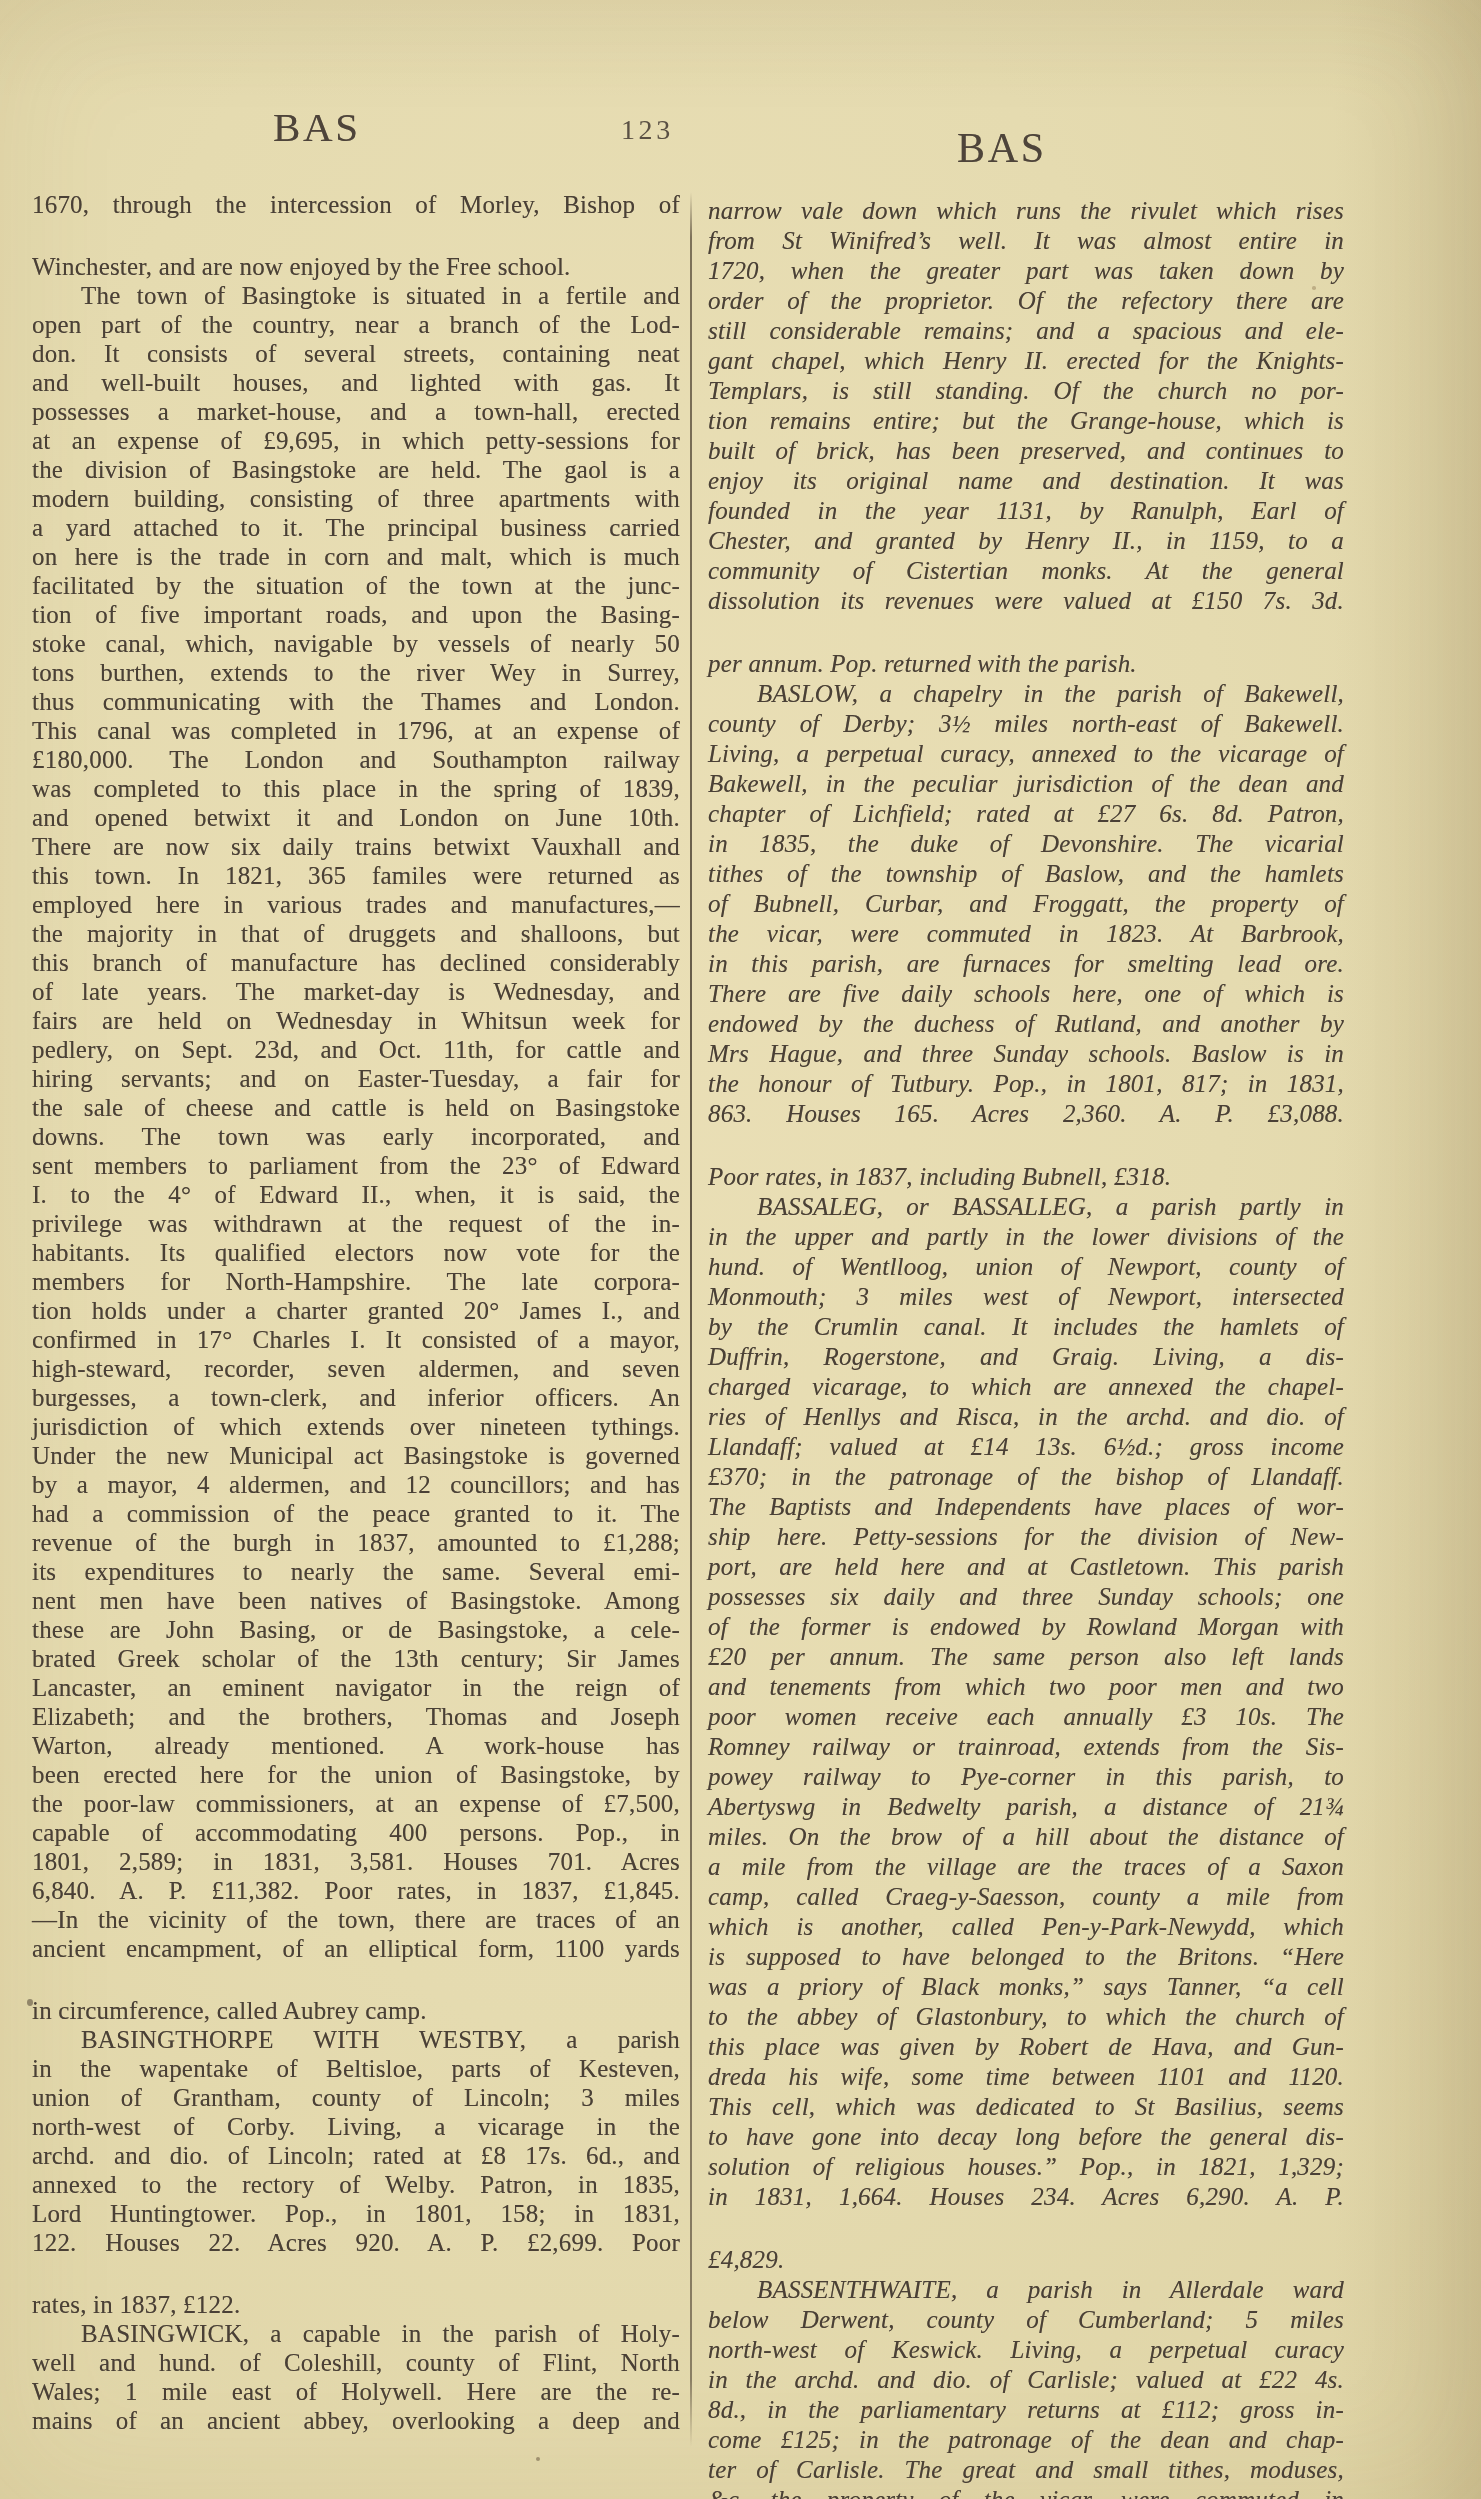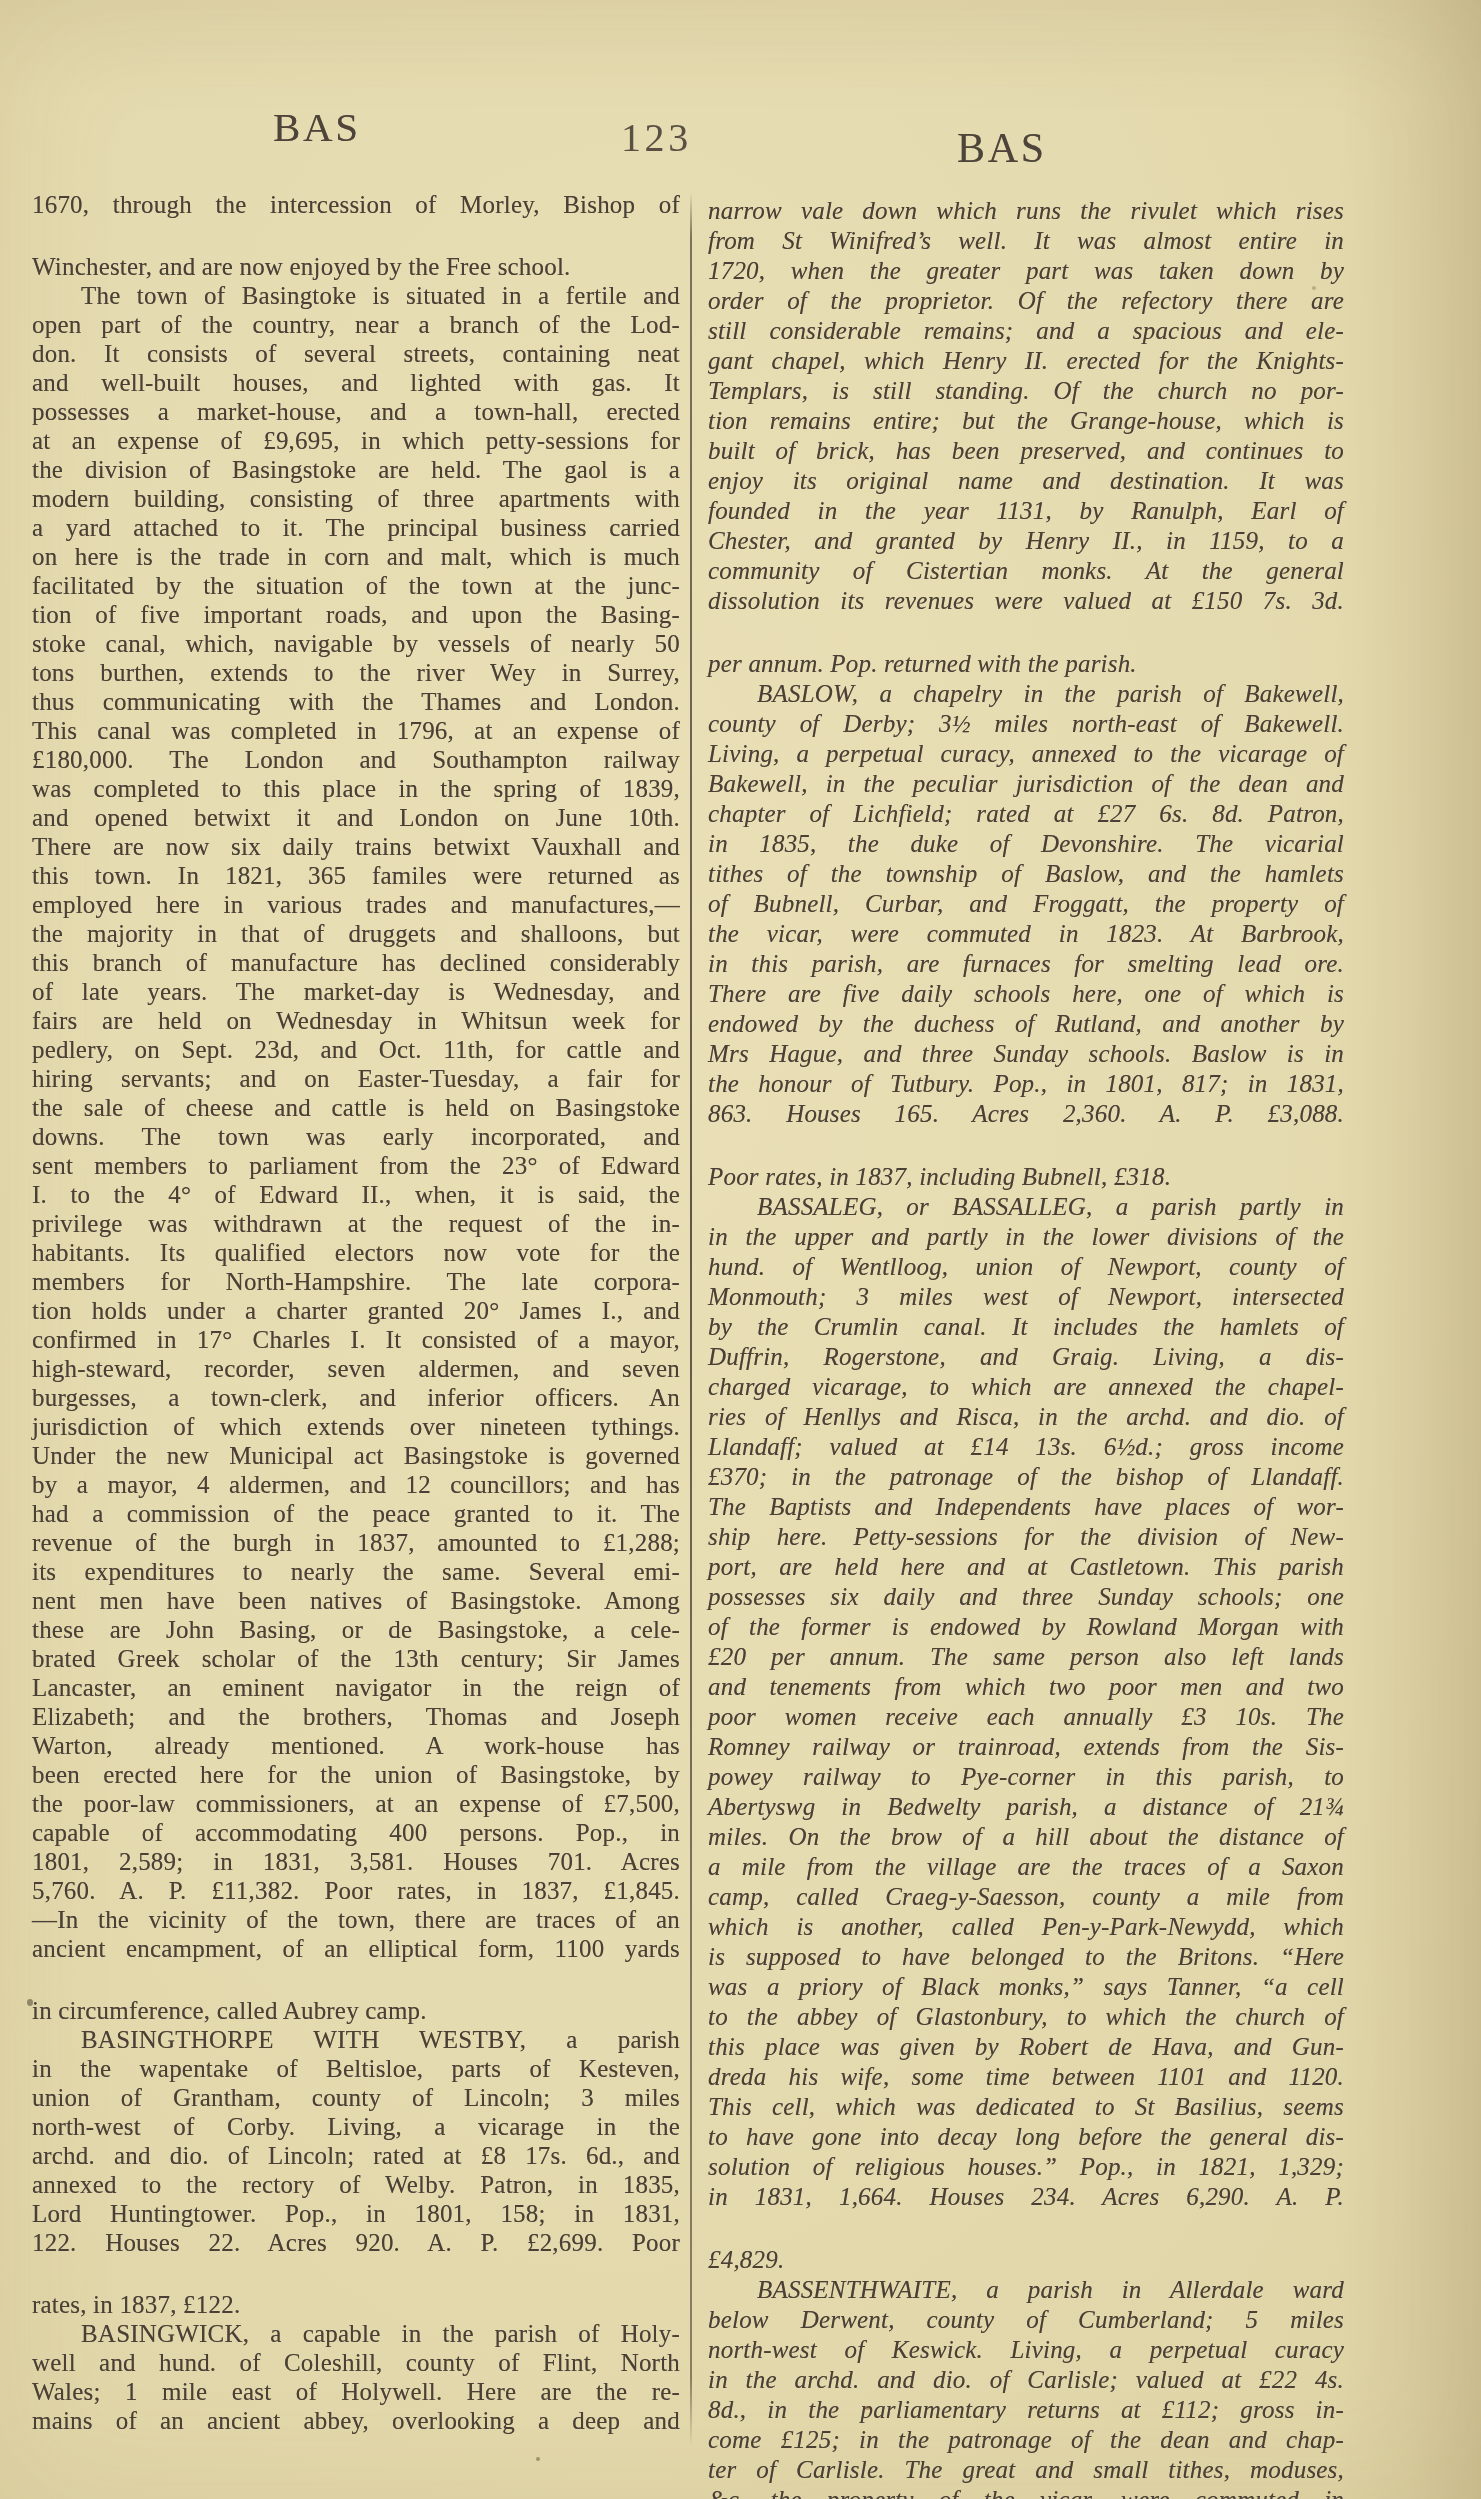--- a/index.html
+++ b/index.html
@@ -13,21 +13,21 @@
     background:
       linear-gradient(to right, rgba(0,0,0,0) 90%, rgba(125,100,55,0.07) 95%, rgba(110,85,45,0.16) 100%),
       linear-gradient(to bottom, rgba(120,100,60,0.05) 0%, rgba(0,0,0,0) 4%),
       radial-gradient(ellipse at 42% 38%, #eadfb6 0%, #e5dbb0 50%, #ded3a4 100%);
     box-shadow: inset 0 0 124px rgba(150,120,60,0.10);
   }
   .ink{color:#4a4036;text-shadow:0 0 0.5px rgba(74,64,54,0.45);font-family:Liberation Serif, serif;}
   
   .running{position:absolute;letter-spacing:2.7px;color:#4e443a;}
   .bas-left{left:273px;top:103px;font-size:41px;}
-  .pageno{left:621px;top:114px;font-size:40px;letter-spacing:3.6px;color:#5a5044;}
+  .pageno{left:621px;top:114px;font-size:28px;letter-spacing:3.6px;color:#5a5044;}
   .bas-right{left:957px;top:124px;font-size:42px;}
   
   .column{position:absolute;}
   .col-left{left:32px;top:190px;width:648px;}
   .col-right{left:708px;top:196px;width:636px;font-style:italic;}
   .tline{
     text-align:justify;text-align-last:justify;
     font-size:25px;letter-spacing:0.2px;
     color:#4a4036;text-shadow:0 0 0.5px rgba(74,64,54,0.45);
   }
@@ -115,21 +115,21 @@
       <div class="tline">nent men have been natives of Basingstoke.  Among</div>
       <div class="tline">these are John Basing, or de Basingstoke, a cele-</div>
       <div class="tline">brated Greek scholar of the 13th century; Sir James</div>
       <div class="tline">Lancaster, an eminent navigator in the reign of</div>
       <div class="tline">Elizabeth; and the brothers, Thomas and Joseph</div>
       <div class="tline">Warton, already mentioned.  A work-house has</div>
       <div class="tline">been erected here for the union of Basingstoke, by</div>
       <div class="tline">the poor-law commissioners, at an expense of £7,500,</div>
       <div class="tline">capable of accommodating 400 persons.  Pop., in</div>
       <div class="tline">1801, 2,589; in 1831, 3,581.  Houses 701.  Acres</div>
-      <div class="tline">5,760.  A. P. £11,382.  Poor rates, in 1837, £1,845.</div>
+      <div class="tline">6,840.  A. P. £11,382.  Poor rates, in 1837, £1,845.</div>
       <div class="tline">—In the vicinity of the town, there are traces of an</div>
       <div class="tline">ancient encampment, of an elliptical form, 1100 yards</div>
       <div class="tline endp">in circumference, called Aubrey camp.</div>
       <div class="tline indent">BASINGTHORPE WITH WESTBY, a parish</div>
       <div class="tline">in the wapentake of Beltisloe, parts of Kesteven,</div>
       <div class="tline">union of Grantham, county of Lincoln; 3 miles</div>
       <div class="tline">north-west of Corby.  Living, a vicarage in the</div>
       <div class="tline">archd. and dio. of Lincoln; rated at £8 17s. 6d., and</div>
       <div class="tline">annexed to the rectory of Welby.  Patron, in 1835,</div>
       <div class="tline">Lord Huntingtower.  Pop., in 1801, 158; in 1831,</div>

